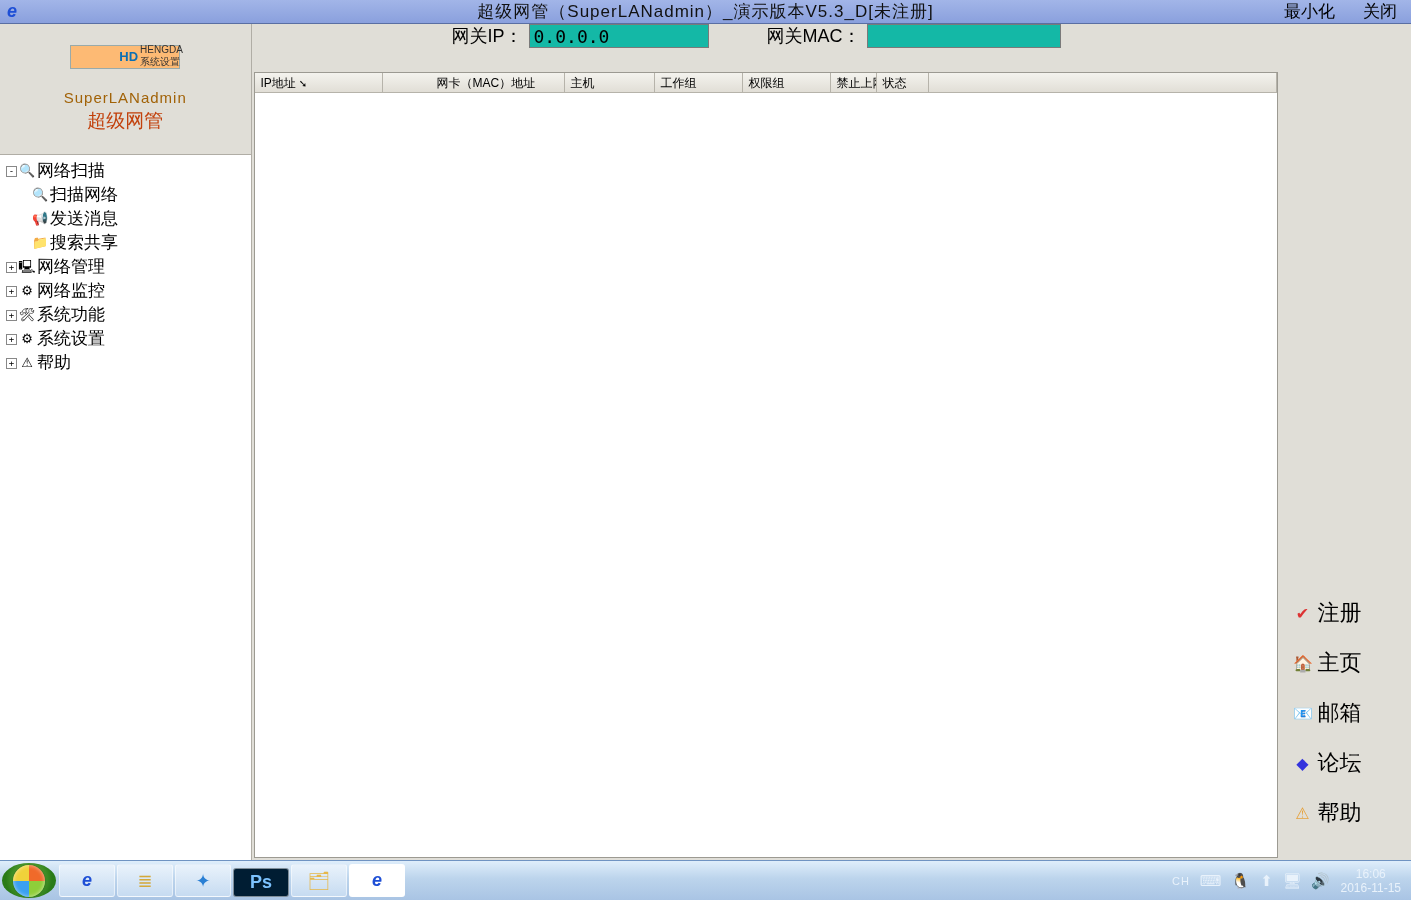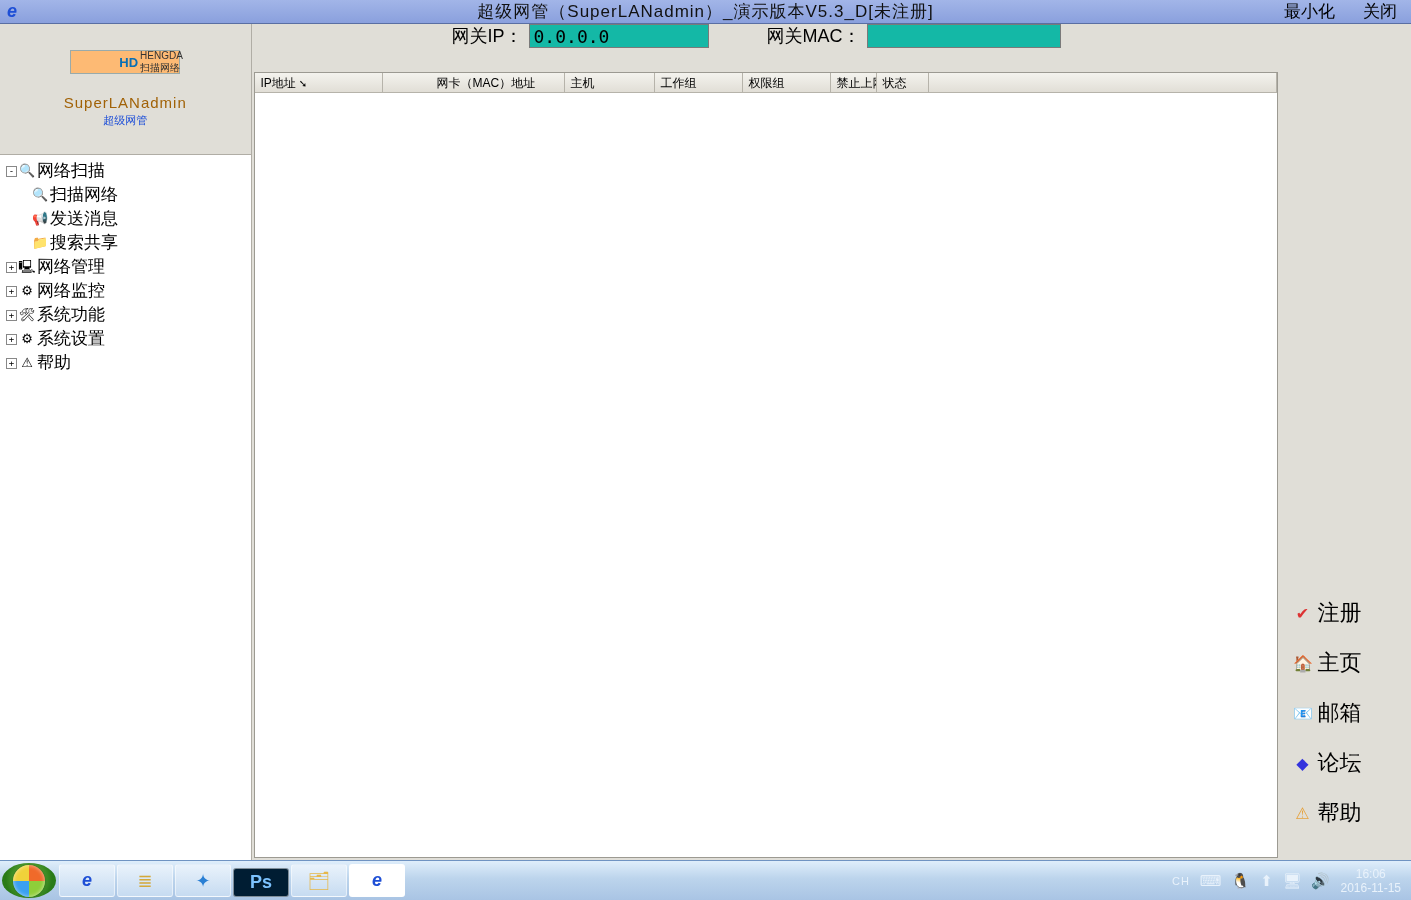--- a/index.html
+++ b/index.html
@@ -35,21 +35,21 @@
 }
 .logoarea{ height:130px; display:flex; flex-direction:column; align-items:center;
   justify-content:center; gap:2px;}
 .logoimg{
   width:110px; height:24px; border:1px solid #9aa; background:#fdba74;
   display:flex; align-items:center; justify-content:flex-start;
   font-family:Arial,sans-serif; font-weight:bold; color:#0a6fb4; font-size:13px;padding-left:48px;
 }
 .logoimg small{ color:#333; font-weight:normal; font-size:10px; margin-left:2px;}
 .proden{ font-size:15px; color:#a16207; letter-spacing:1px; margin-top:18px;}
-.prodcn{ font-size:11px; color:#1d4ed8;}
+.prodcn{ font-size:19px; color:#c2410c;}
 
 .tree{
   flex:1; background:#fff; border-top:1px solid #b0ada5; font-size:17px;
   color:#000; padding:4px 2px; overflow:auto;
 }
 .tree ul{ list-style:none; }
 .tree li{ line-height:24px; white-space:nowrap;}
 .tree .row{ display:flex; align-items:center; gap:2px; padding-left:4px; cursor:pointer;}
 .tree .exp{ width:11px; height:11px; border:1px solid #888; font-size:9px;
   line-height:9px; text-align:center; font-family:monospace; color:#000;
@@ -138,21 +138,21 @@
     <span>关闭</span>
   </div>
 </div>
 
 <div class="workarea">
 
   <div class="leftpanel">
     <div class="logoarea">
       <div class="logoimg">
         <span>HD</span>
-        <small>HENGDA 扫描网络</small>
+        <small>HENGDA 系统设置</small>
       </div>
       <div class="proden">SuperLANadmin</div>
       <div class="prodcn">超级网管</div>
     </div>
     <div class="tree">
       <ul>
         <li>
           <div class="row">
             <span class="exp">-</span>
             <span class="ico">🔍</span>

